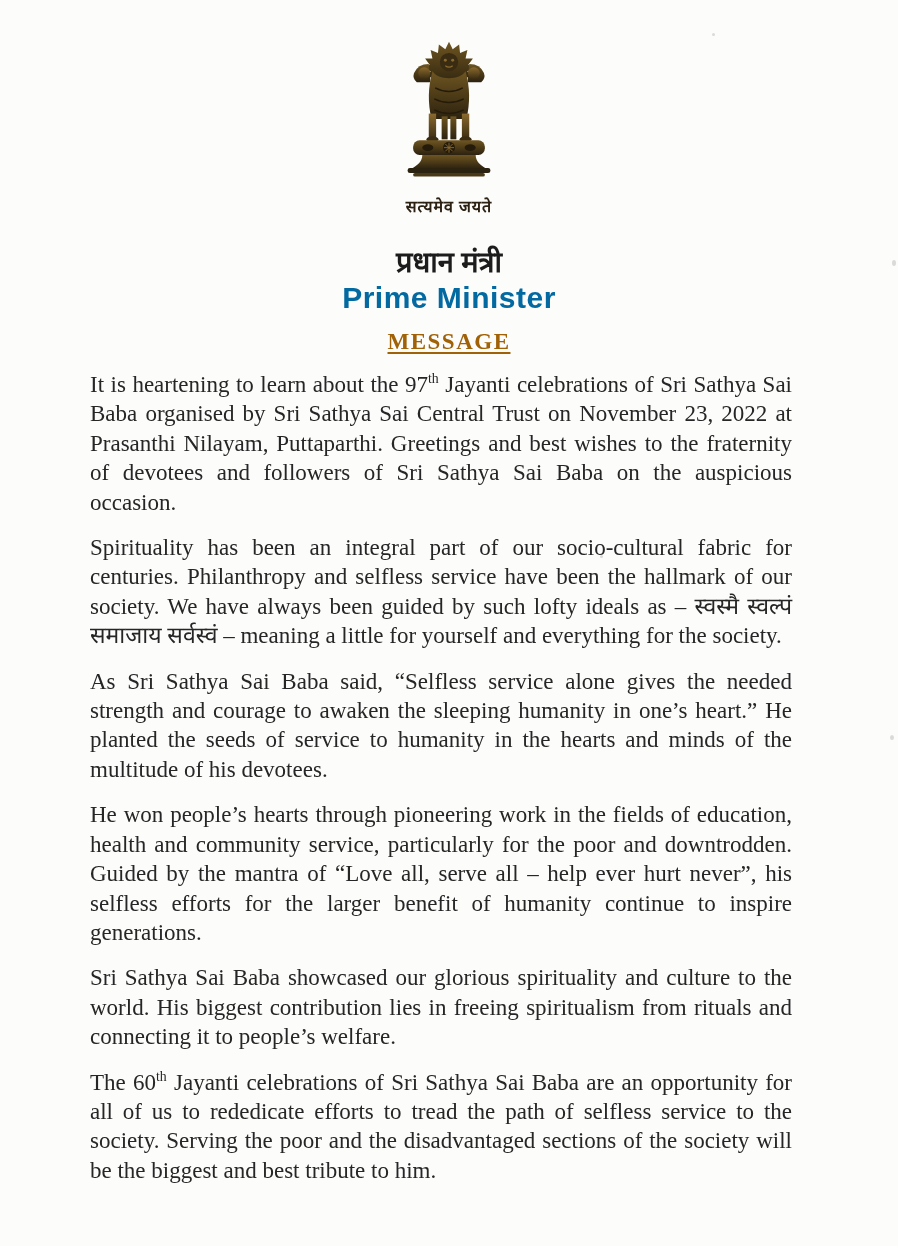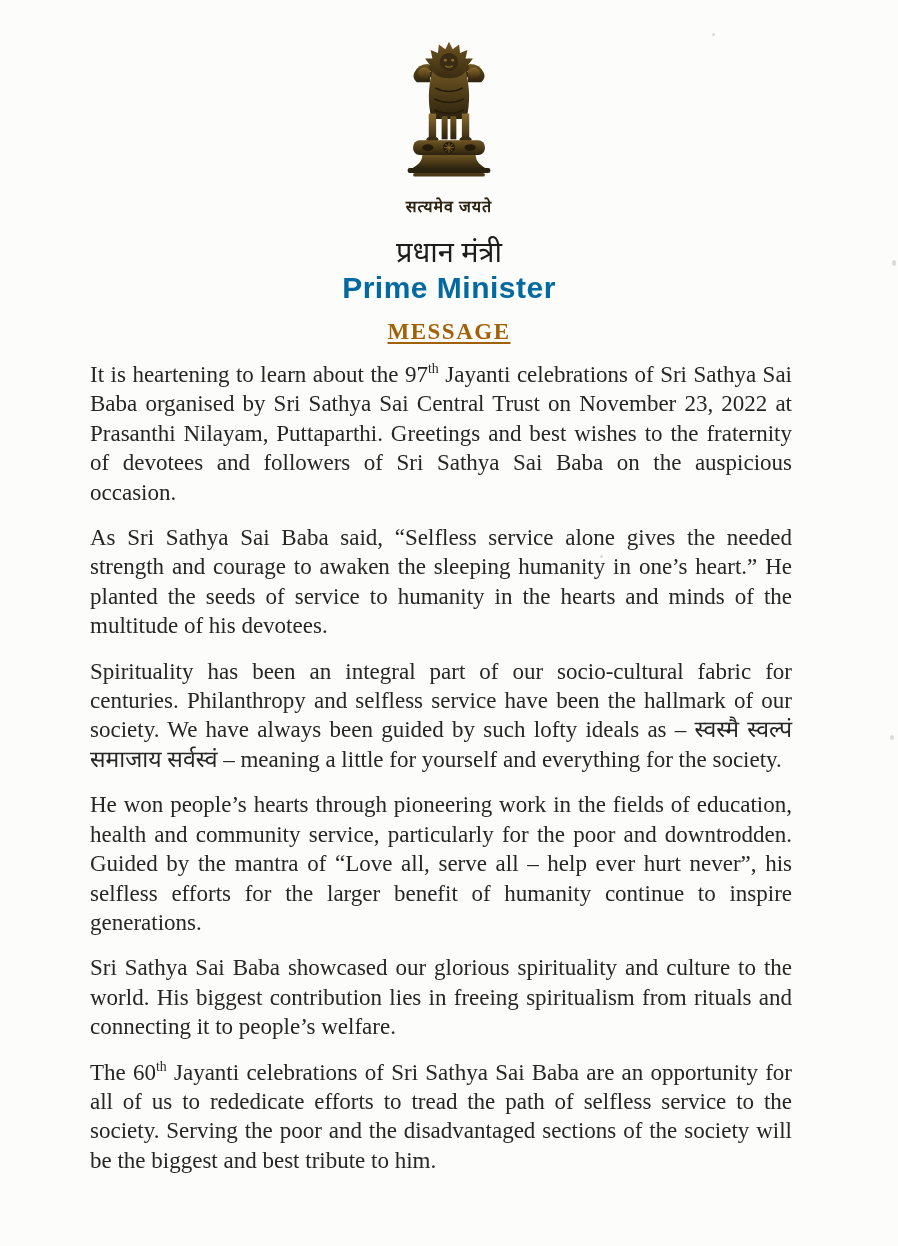--- a/index.html
+++ b/index.html
@@ -31,22 +31,22 @@
     font-family: "Liberation Serif", serif;
     font-size: 16px;
     font-weight: bold;
     color: #2c2214;
     margin-top: 17px;
     letter-spacing: 1px;
   }
   .title-hindi {
     font-size: 29px;
     color: #1c1c1c;
-    margin-top: 14px;
-    font-weight: normal;
+    margin-top: 24px;
+    font-weight: bold;
     text-align: center;
   }
   .title-english {
     font-family: "Liberation Sans", sans-serif;
     font-size: 30px;
     font-weight: bold;
     color: #0369a1;
     margin-top: 1px;
     letter-spacing: 0.5px;
   }
@@ -139,22 +139,22 @@
 
     <div class="title-english">Prime Minister</div>
 
     <div>
       <span class="subject">MESSAGE</span>
     </div>
   </div>
 
   <div class="body-text" id="paragraphs">
       <p><span>It is heartening to learn about the 97</span><sup>th</sup><span> Jayanti celebrations of Sri Sathya Sai Baba organised by Sri Sathya Sai Central Trust on November 23, 2022 at Prasanthi Nilayam, Puttaparthi. Greetings and best wishes to the fraternity of devotees and followers of Sri Sathya Sai Baba on the auspicious occasion.</span></p>
+      <p><span>Spirituality has been an integral part of our socio-cultural fabric for centuries. Philanthropy and selfless service have been the hallmark of our society. We have always been guided by such lofty ideals as – स्वस्मै स्वल्पं समाजाय सर्वस्वं – meaning a little for yourself and everything for the society.</span></p>
       <p><span>As Sri Sathya Sai Baba said, “Selfless service alone gives the needed strength and courage to awaken the sleeping humanity in one’s heart.” He planted the seeds of service to humanity in the hearts and minds of the multitude of his devotees.</span></p>
-      <p><span>Spirituality has been an integral part of our socio-cultural fabric for centuries. Philanthropy and selfless service have been the hallmark of our society. We have always been guided by such lofty ideals as – स्वस्मै स्वल्पं समाजाय सर्वस्वं – meaning a little for yourself and everything for the society.</span></p>
       <p><span>He won people’s hearts through pioneering work in the fields of education, health and community service, particularly for the poor and downtrodden. Guided by the mantra of “Love all, serve all – help ever hurt never”, his selfless efforts for the larger benefit of humanity continue to inspire generations.</span></p>
       <p><span>Sri Sathya Sai Baba showcased our glorious spirituality and culture to the world. His biggest contribution lies in freeing spiritualism from rituals and connecting it to people’s welfare.</span></p>
       <p><span>The 60</span><sup>th</sup><span> Jayanti celebrations of Sri Sathya Sai Baba are an opportunity for all of us to rededicate efforts to tread the path of selfless service to the society. Serving the poor and the disadvantaged sections of the society will be the biggest and best tribute to him.</span></p>
     </div>
 
   <div class="speck" style="left:712px;top:33px;width:3px;height:3px;"></div>
   <div class="speck" style="left:892px;top:260px;width:4px;height:6px;"></div>
   <div class="speck" style="left:890px;top:735px;width:4px;height:5px;"></div>
   <div class="speck" style="left:600px;top:555px;width:3px;height:3px;"></div>
 

